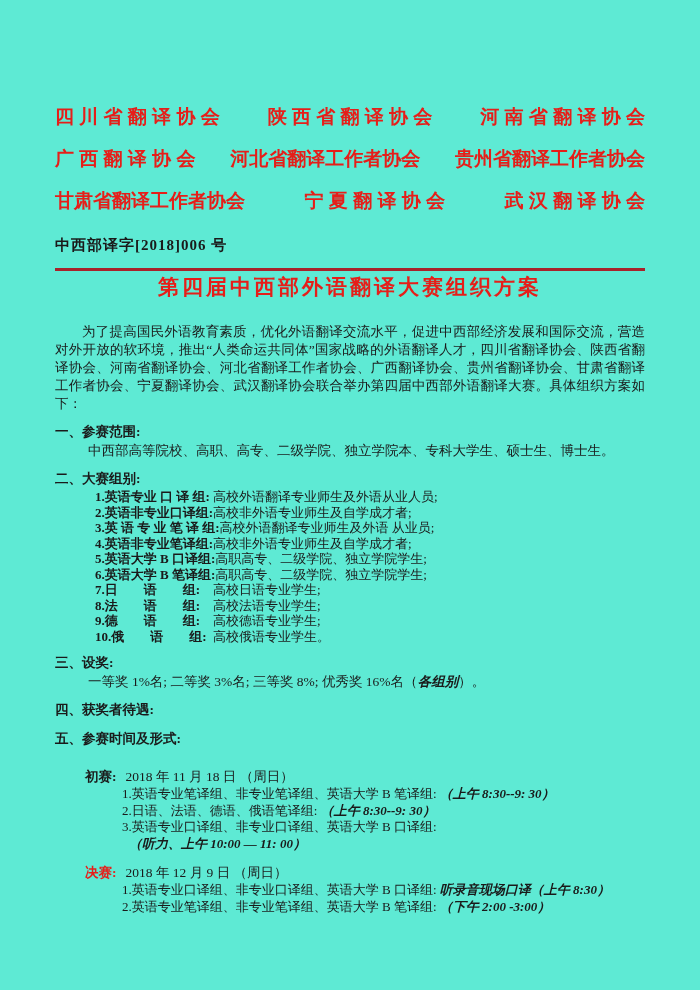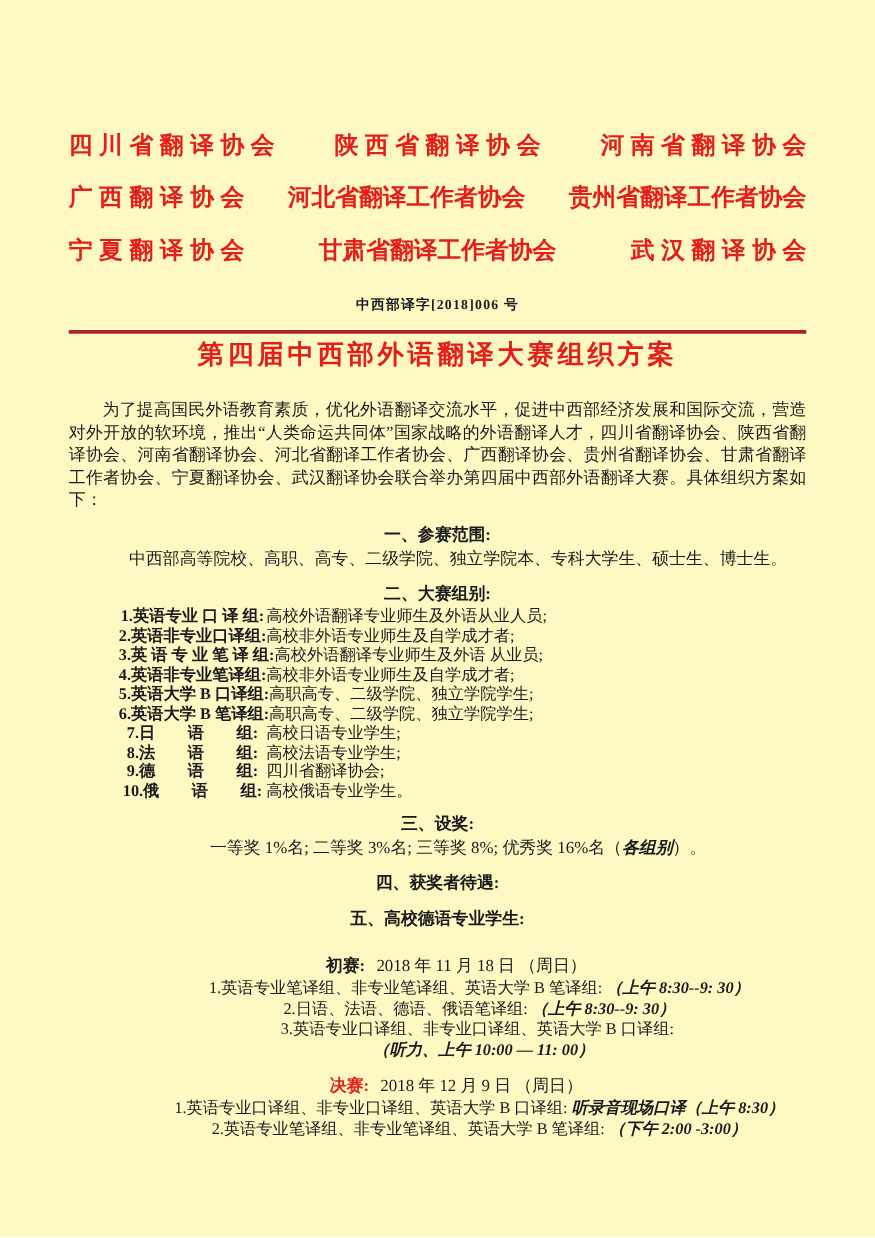--- a/index.html
+++ b/index.html
@@ -3,45 +3,45 @@
 <meta charset="utf-8">
 <style>
   :root{
     --accent-red:#e61e19;
     --rule-red:#a8232b;
     --text-black:#1a1a1a;
   }
   *{margin:0;padding:0;box-sizing:border-box;}
   html,body{background:#fff;}
   .page{
-    width:700px;height:990px;background:#fef9c3;overflow:hidden;
+    width:700px;height:990px;background:#5eead4;overflow:hidden;
     font-family:"Liberation Serif", serif;color:var(--text-black);
     padding:96px 55px 0 55px;
   }
   
   .assoc-header{margin-bottom:14px;}
   .assoc-row{
     display:flex;justify-content:space-between;align-items:baseline;
     font-family:"Liberation Sans", sans-serif;
     font-weight:bold;color:var(--accent-red);
     font-size:19px;line-height:42px;white-space:pre;
   }
-  .doc-number{text-align:center;font-weight:bold;font-size:11px;margin-top:2px;letter-spacing:1px;}
+  .doc-number{font-weight:bold;font-size:15px;margin-top:2px;letter-spacing:1px;}
   .red-rule{height:3px;background:var(--rule-red);margin-top:13px;}
   .doc-title{
     text-align:center;color:var(--accent-red);
     font-size:21px;font-weight:bold;margin-top:2px;letter-spacing:3px;
     font-family:"Liberation Serif", serif;
   }
   .intro{
     margin-top:22px;font-size:13.5px;line-height:18px;
     text-align:justify;text-indent:2em;
   }
   
-  .sec{margin-top:9px;text-align:center;}
+  .sec{margin-top:9px;}
   .sec-head{font-weight:bold;font-size:13.5px;line-height:20px;white-space:pre;}
   .sec-body{padding-left:33px;font-size:13.5px;line-height:18px;}
   .bold{font-weight:bold;font-style:italic;}
   
   .group-list{padding-left:40px;}
   .group-item{display:flex;font-size:13px;line-height:15.5px;white-space:pre;}
   .g-label{font-weight:bold;min-width:118px;}
   
   .phase-row{padding-left:30px;font-size:13.5px;line-height:19px;white-space:pre;}
   .phase-label{font-weight:bold;margin-right:9px;}
@@ -62,22 +62,22 @@
       <span>四 川 省 翻 译 协 会</span>
       <span>陕 西 省 翻 译 协 会</span>
       <span>河 南 省 翻 译 协 会</span>
     </div>
     <div class="assoc-row">
       <span>广 西 翻 译 协 会</span>
       <span>河北省翻译工作者协会</span>
       <span>贵州省翻译工作者协会</span>
     </div>
     <div class="assoc-row">
+      <span>甘肃省翻译工作者协会</span>
       <span>宁 夏 翻 译 协 会</span>
-      <span>甘肃省翻译工作者协会</span>
       <span>武 汉 翻 译 协 会</span>
     </div>
   </header>
 
   <div class="doc-number">中西部译字[2018]006 号</div>
 
   <div class="red-rule"></div>
 
   <h1 class="doc-title">第四届中西部外语翻译大赛组织方案</h1>
 
@@ -92,36 +92,36 @@
     <div class="sec-head"><span>二、</span><span>大赛组别:</span></div>
     <div class="group-list">
       <div class="group-item"><span class="g-label">1.英语专业 口 译 组:</span><span>高校外语翻译专业师生及外语从业人员;</span></div>
       <div class="group-item"><span class="g-label">2.英语非专业口译组:</span><span>高校非外语专业师生及自学成才者;</span></div>
       <div class="group-item"><span class="g-label">3.英 语 专 业 笔 译 组:</span><span>高校外语翻译专业师生及外语 从业员;</span></div>
       <div class="group-item"><span class="g-label">4.英语非专业笔译组:</span><span>高校非外语专业师生及自学成才者;</span></div>
       <div class="group-item"><span class="g-label">5.英语大学 B 口译组:</span><span>高职高专、二级学院、独立学院学生;</span></div>
       <div class="group-item"><span class="g-label">6.英语大学 B 笔译组:</span><span>高职高专、二级学院、独立学院学生;</span></div>
       <div class="group-item"><span class="g-label">7.日　　语　　组:</span><span>高校日语专业学生;</span></div>
       <div class="group-item"><span class="g-label">8.法　　语　　组:</span><span>高校法语专业学生;</span></div>
-      <div class="group-item"><span class="g-label">9.德　　语　　组:</span><span>四川省翻译协会;</span></div>
+      <div class="group-item"><span class="g-label">9.德　　语　　组:</span><span>高校德语专业学生;</span></div>
       <div class="group-item"><span class="g-label">10.俄　　语　　组:</span><span>高校俄语专业学生。</span></div>
     </div>
   </section>
 
   <section class="sec">
     <div class="sec-head"><span>三、</span><span>设奖:</span></div>
     <div class="sec-body"><span>一等奖 1%名; 二等奖 3%名; 三等奖 8%; 优秀奖 16%名（</span><span class="bold">各组别</span><span>）。</span></div>
   </section>
 
   <section class="sec">
     <div class="sec-head"><span>四、</span><span>获奖者待遇:</span></div>
   </section>
 
   <section class="sec">
-    <div class="sec-head"><span>五、</span><span>高校德语专业学生:</span></div>
+    <div class="sec-head"><span>五、</span><span>参赛时间及形式:</span></div>
 
     <div class="phase-block">
       <div class="phase-row"><span class="phase-label">初赛:</span><span>2018 年 11 月 18 日 （周日）</span></div>
       <div class="phase-items">
         <div class="phase-item"><span>1.英语专业笔译组、非专业笔译组、英语大学 B 笔译组: </span><span class="bold">（上午 8:30--9: 30）</span></div>
         <div class="phase-item"><span>2.日语、法语、德语、俄语笔译组: </span><span class="bold">（上午 8:30--9: 30）</span></div>
         <div class="phase-item"><span>3.英语专业口译组、非专业口译组、英语大学 B 口译组: </span><span class="bold"></span></div>
         <div class="phase-item indent"><span></span><span class="bold">（听力、上午 10:00 — 11: 00）</span></div>
       </div>
     </div>

